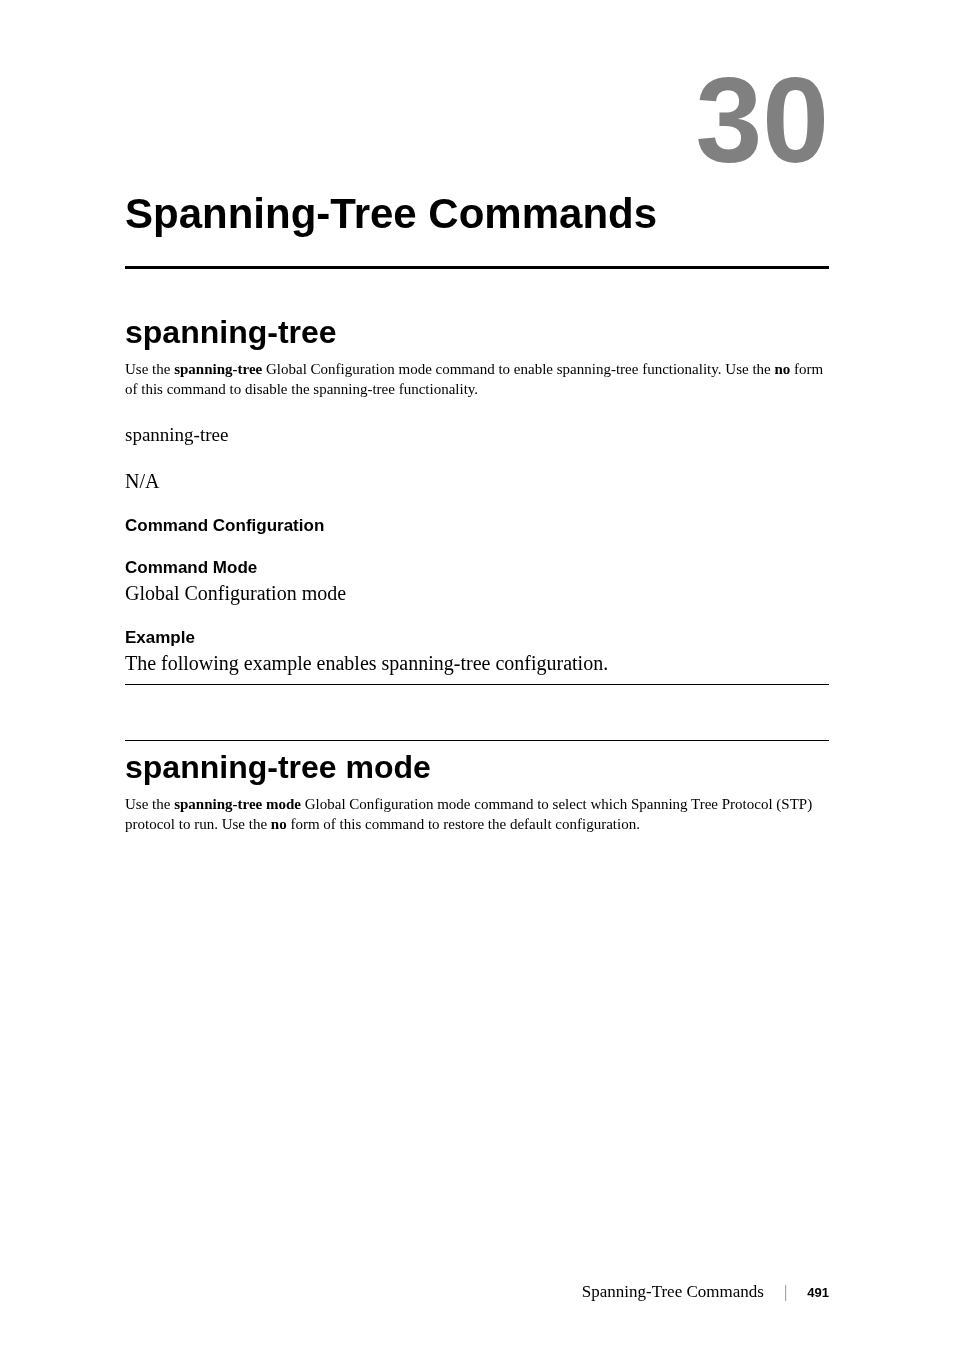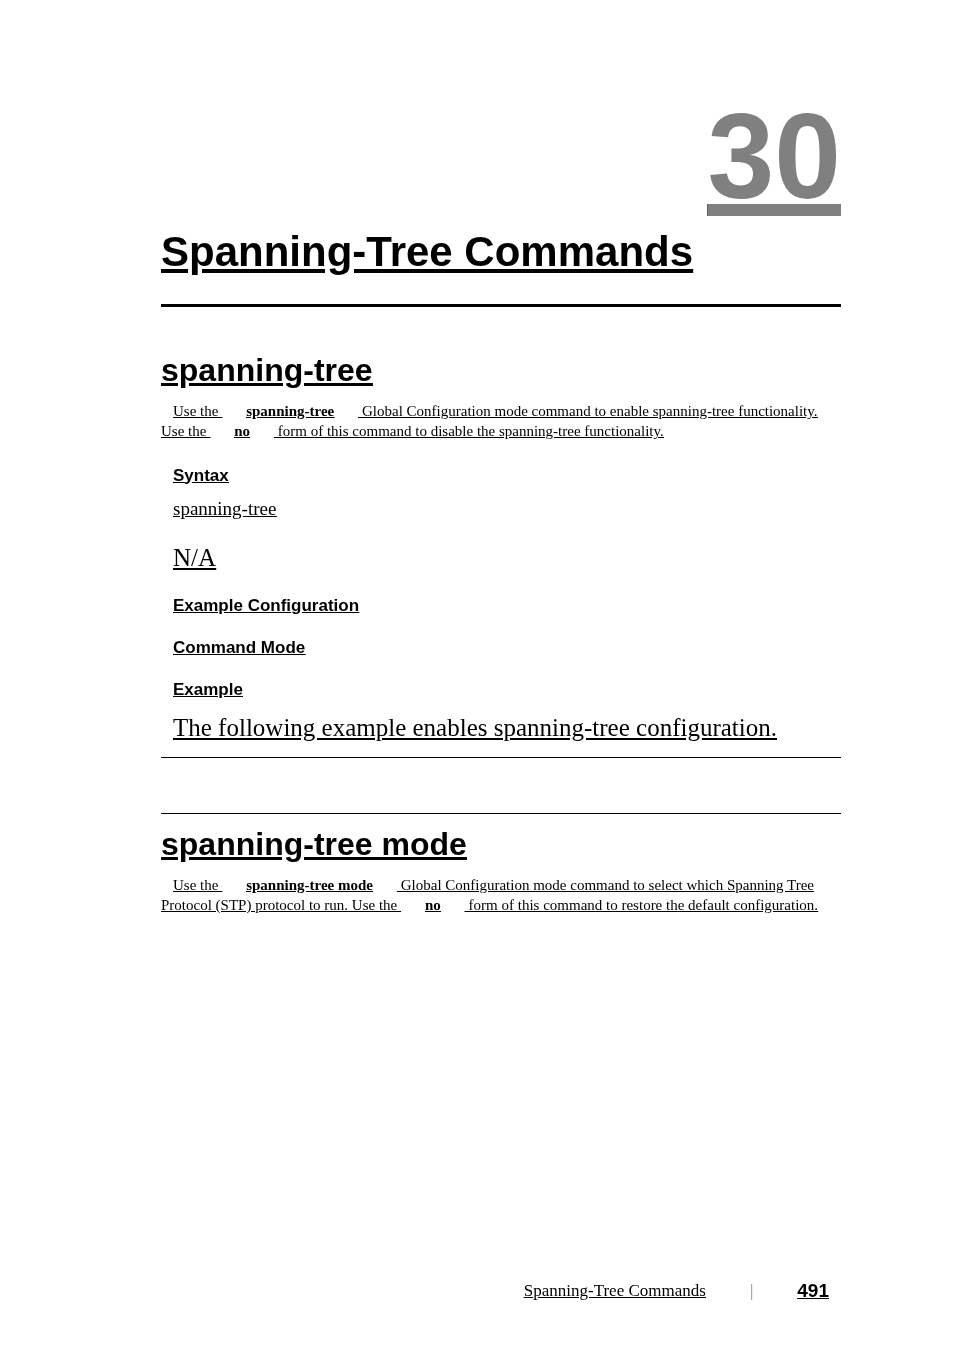--- a/index.html
+++ b/index.html
@@ -1,19 +1,18 @@
 <!DOCTYPE html>
 <html><head>
   <meta charset="utf-8">
   <style>
     * {
-      margin: 12px;
+      margin: 0;
       padding: 0;
       box-sizing: border-box;
-      text-decoration: underline;
     }
     body {
       width: 954px;
       height: 1352px;
       background: #ffffff;
       font-family: Georgia, 'Times New Roman', serif;
       color: #000000;
       position: relative;
       padding: 60px 125px 50px 125px;
     }
@@ -58,21 +57,21 @@
       margin-bottom: 2px;
     }
     .syntax-line {
       font-size: 19px;
       margin-bottom: 3px;
     }
     .subsection-block {
       margin-bottom: 22px;
     }
     .subsection-text {
-      font-size: 25px;
+      font-size: 20px;
       line-height: 1.3;
     }
     .section-rule {
       border: none;
       border-top: 1.5px solid #000;
       margin-top: 8px;
       margin-bottom: 55px;
     }
     .section-rule-top {
       border: none;
@@ -90,53 +89,53 @@
     }
     .footer-divider {
       color: #888;
     }
     .footer-section {
       font-family: Georgia, serif;
     }
     .footer-page {
       font-family: Arial, Helvetica, sans-serif;
       font-weight: bold;
-      font-size: 19px;
+      font-size: 13px;
     }
   </style>
 </head>
 <body>
 
 <div class="chapter-number">30</div>
 
 <h1 class="chapter-title">Spanning-Tree Commands</h1>
 
 <hr class="title-rule">
 
 <h2 class="section-title">spanning-tree</h2>
 
 <p class="body-text">
   <span>Use the </span><span class="bold">spanning-tree</span><span> Global Configuration mode command to enable spanning-tree functionality. Use the </span><span class="bold">no</span><span> form of this command to disable the spanning-tree functionality.</span>
 </p>
 
 <div class="subsection-block">
-  <div class="subsection-heading">Syntax</div>
   <div class="syntax-line">spanning-tree</div>
 </div>
 
 <div class="subsection-block">
   <div class="subsection-text">N/A</div>
 </div>
 
 <div class="subsection-block">
-  <div class="subsection-heading">Example Configuration</div>
+  <div class="subsection-heading">Command Configuration</div>
 </div>
 
 <div class="subsection-block">
   <div class="subsection-heading">Command Mode</div>
+  <div class="subsection-text">Global Configuration mode</div>
 </div>
 
 <div>
   <div class="subsection-heading">Example</div>
   <div class="subsection-text">The following example enables spanning-tree configuration.</div>
 </div>
 
 <hr class="section-rule">
 
 <hr class="section-rule-top">

